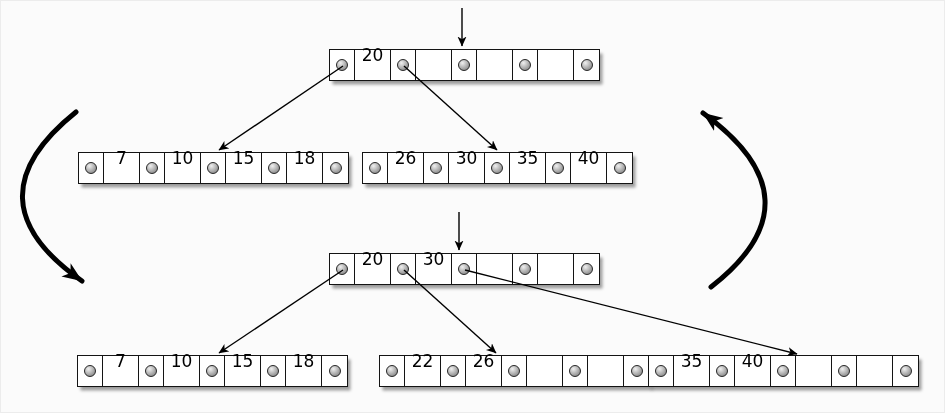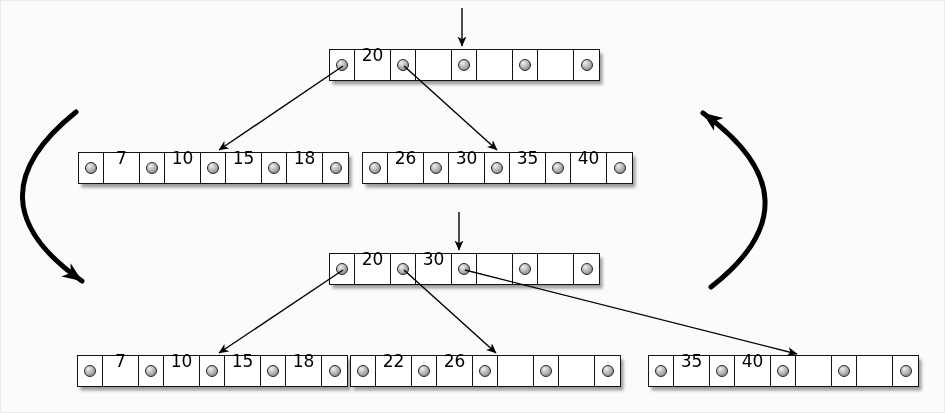--- a/index.html
+++ b/index.html
@@ -175,21 +175,21 @@
         </div>
         <div class="cell key">15</div>
         <div class="cell ptr">
           <span class="dot"></span>
         </div>
         <div class="cell key">18</div>
         <div class="cell ptr">
           <span class="dot"></span>
         </div>
       </div>
-      <div class="bnode" style="left: 350px; top: 355px; justify-content: space-between;">
+      <div class="bnode" style="left: 379px; top: 355px; justify-content: space-between;">
         <div class="cell ptr">
           <span class="dot"></span>
         </div>
         <div class="cell key">22</div>
         <div class="cell ptr">
           <span class="dot"></span>
         </div>
         <div class="cell key">26</div>
         <div class="cell ptr">
           <span class="dot"></span>

